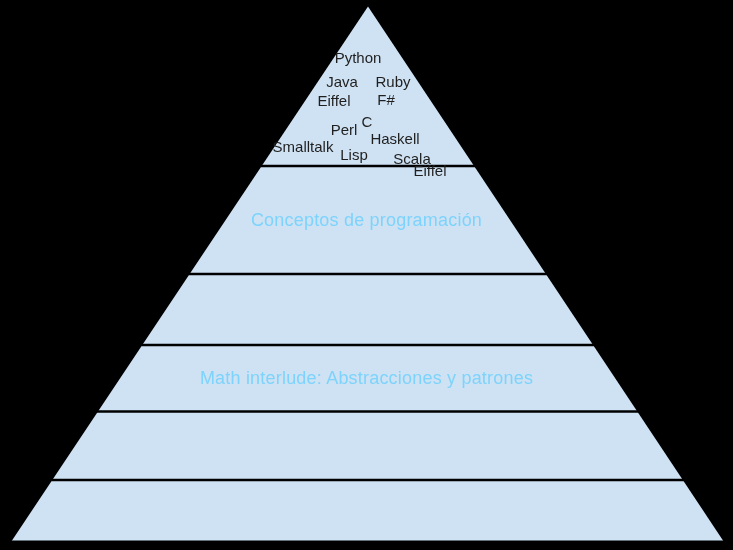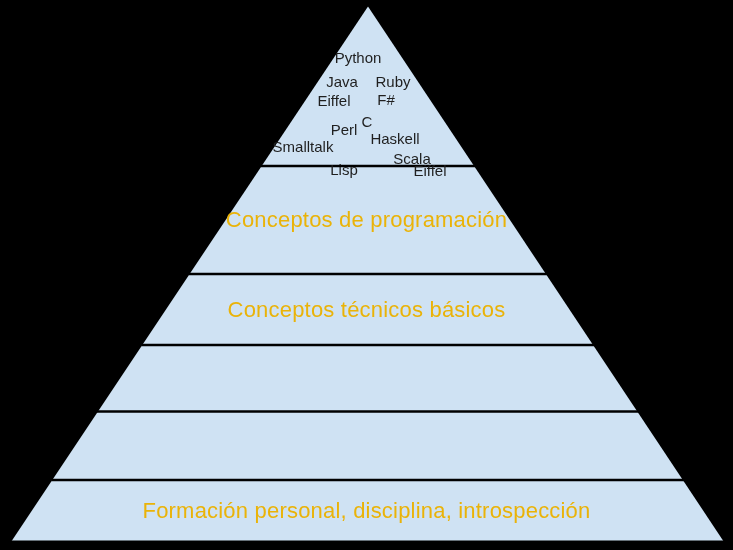--- a/index.html
+++ b/index.html
@@ -22,22 +22,22 @@
     left: 0;
     top: 0;
   }
   .layer-label {
     position: absolute;
     left: 0;
     width: 733px;
     display: flex;
     align-items: center;
     justify-content: center;
-    font-size: 22px;
-    color: #eab308;
+    font-size: 18px;
+    color: #7dd3fc;
     letter-spacing: 0.2px;
     pointer-events: none;
     white-space: nowrap;
   }
   .lang-label {
     position: absolute;
     transform: translate(-50%, -50%);
     font-size: 15px;
     color: #1f1f1f;
     pointer-events: none;
@@ -64,20 +64,19 @@
   <span class="lang-label" style="left: 358px; top: 57px;">Python</span>
   <span class="lang-label" style="left: 342px; top: 81px;">Java</span>
   <span class="lang-label" style="left: 393px; top: 81px;">Ruby</span>
   <span class="lang-label" style="left: 334px; top: 100px;">Eiffel</span>
   <span class="lang-label" style="left: 386px; top: 99px;">F#</span>
   <span class="lang-label" style="left: 344px; top: 129px;">Perl</span>
   <span class="lang-label" style="left: 367px; top: 121px;">C</span>
   <span class="lang-label" style="left: 412px; top: 118px; margin-top: 40px;">Scala</span>
   <span class="lang-label" style="left: 395px; top: 138px;">Haskell</span>
   <span class="lang-label" style="left: 303px; top: 146px; text-align: center;">Smalltalk</span>
-  <span class="lang-label" style="left: 344px; top: 154px; margin-top: 15px;">Lisp</span>
+  <span class="lang-label" style="left: 354px; top: 154px;">Lisp</span>
   <span class="lang-label" style="left: 430px; top: 154px; margin-top: 16px;">Eiffel</span>
 
   <div class="layer-label" style="top:166px;   height:108px">Conceptos de programación</div>
-  <div class="layer-label" style="top:274px;   height:71px">Conceptos técnicos básicos</div>
-  <div class="layer-label" style="top:480px;   height:62px">Formación personal, disciplina, introspección</div>
+  <div class="layer-label" style="top:345px;   height:66px">Math interlude: Abstracciones y patrones</div>
 
 </div>
 
 </body></html>

